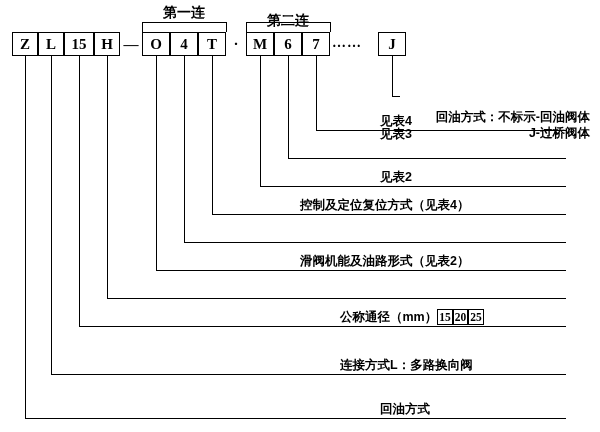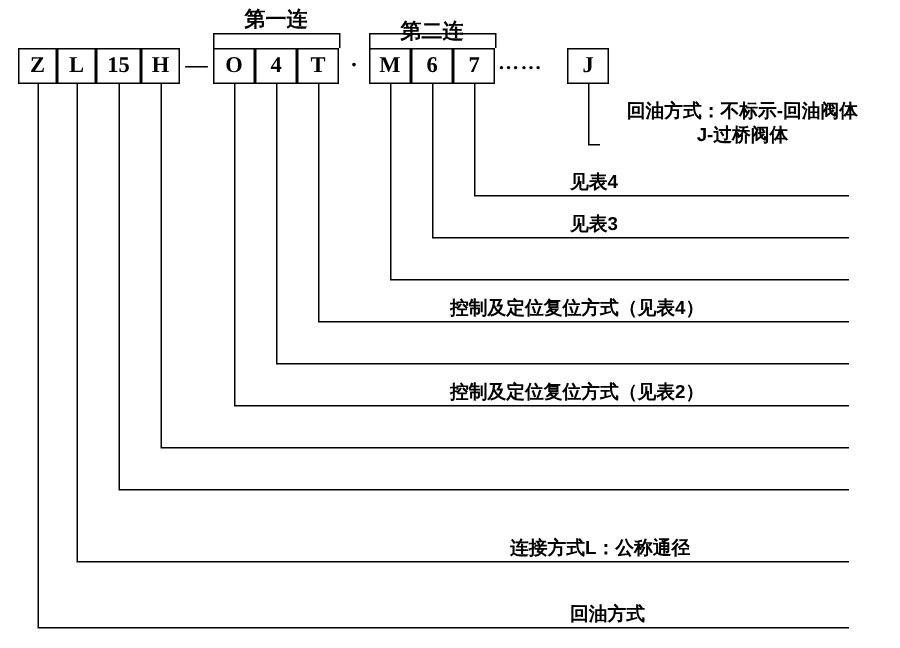--- a/index.html
+++ b/index.html
@@ -58,21 +58,21 @@
     white-space: nowrap;
   }
   .desc {
     position: absolute;
     font-size: 12.5px;
     font-weight: 700;
     white-space: nowrap;
     text-align: left;
     line-height: 16px;
   }
-  .desc.left { text-align: center; }
+  .desc.left { text-align: right; margin-top: 43px; }
   .mini-box {
     display: inline-block;
     border: 1px solid #000;
     box-sizing: border-box;
     padding: 0 1px;
     font-size: 11.5px;
     line-height: 14px;
     font-family: "Liberation Serif", serif;
     font-weight: 700;
   }
@@ -123,43 +123,45 @@
   </div>
 
   <div class="hline" style="left:392px; top:96px; width:8px;"></div>
 
   <div class="vline" style="left:316px; top:56px; height:74px;"></div>
   <div class="hline" style="left:316px; top:130px; width:250px;"></div>
   <div class="desc" style="left:380px; top:113px; width:186px;">见表4</div>
 
   <div class="vline" style="left:288px; top:56px; height:102px;"></div>
   <div class="hline" style="left:288px; top:158px; width:278px;"></div>
-  <div class="desc" style="left:380px; top:141px; width:186px;">见表3</div>
+  <div class="desc" style="left:380px; top:126px; width:186px;">见表3</div>
 
   <div class="vline" style="left:260px; top:56px; height:130px;"></div>
   <div class="hline" style="left:260px; top:186px; width:306px;"></div>
+  <div class="desc" style="left:380px; top:169px; width:186px;">见表2</div>
 
   <div class="vline" style="left:212px; top:56px; height:158px;"></div>
   <div class="hline" style="left:212px; top:214px; width:354px;"></div>
   <div class="desc" style="left:300px; top:197px; width:266px;">控制及定位复位方式（见表4）</div>
 
   <div class="vline" style="left:184px; top:56px; height:186px;"></div>
   <div class="hline" style="left:184px; top:242px; width:382px;"></div>
 
   <div class="vline" style="left:156px; top:56px; height:214px;"></div>
   <div class="hline" style="left:156px; top:270px; width:410px;"></div>
-  <div class="desc" style="left:300px; top:253px; width:266px;">控制及定位复位方式（见表2）</div>
+  <div class="desc" style="left:300px; top:253px; width:266px;">滑阀机能及油路形式（见表2）</div>
 
   <div class="vline" style="left:107px; top:56px; height:242px;"></div>
   <div class="hline" style="left:107px; top:298px; width:459px;"></div>
 
   <div class="vline" style="left:79px; top:56px; height:270px;"></div>
   <div class="hline" style="left:79px; top:326px; width:487px;"></div>
+  <div class="desc" style="left:340px; top:309px; width:226px;"><span>公称通径（mm）</span><span class="mini-box">15</span><span class="mini-box">20</span><span class="mini-box">25</span></div>
 
   <div class="vline" style="left:51px; top:56px; height:318px;"></div>
   <div class="hline" style="left:51px; top:374px; width:515px;"></div>
-  <div class="desc" style="left:340px; top:357px; width:226px;">连接方式L：公称通径</div>
+  <div class="desc" style="left:340px; top:357px; width:226px;">连接方式L：多路换向阀</div>
 
   <div class="vline" style="left:25px; top:56px; height:362px;"></div>
   <div class="hline" style="left:25px; top:418px; width:541px;"></div>
   <div class="desc" style="left:380px; top:401px; width:186px;">回油方式</div>
 
 </div>
 
 </body></html>

